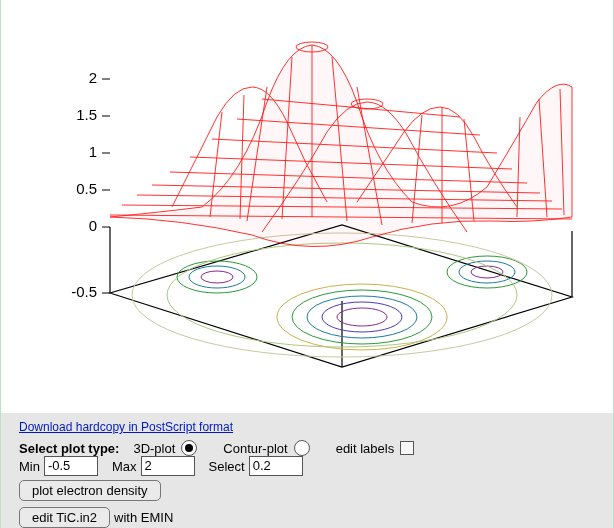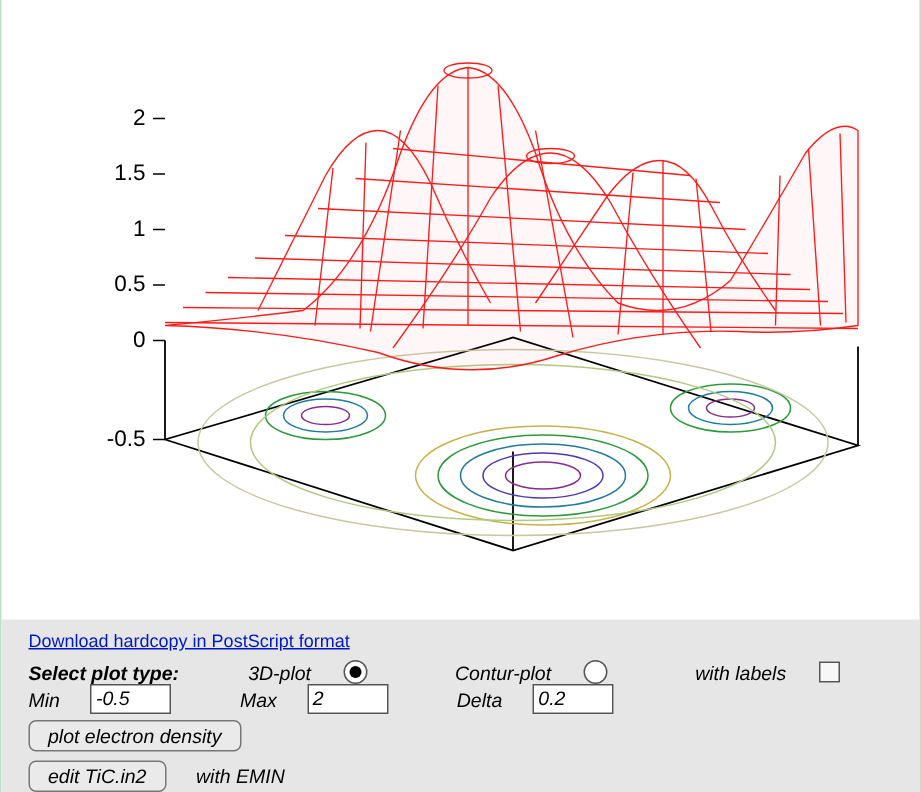--- a/index.html
+++ b/index.html
@@ -38,22 +38,21 @@
   }
   .controls a {
     color: #0018c8;
     font-size: 12px;
   }
   .row {
     margin-top: 6px;
     display: flex;
     align-items: center;
     flex-wrap: wrap;
-    gap: 20px;
-    font-style: italic;
+    gap: 4px;
   }
   .lbl-bold {
     font-weight: bold;
   }
   .radio {
     display: inline-flex;
     align-items: center;
     justify-content: center;
     width: 14px;
     height: 14px;
@@ -199,32 +198,32 @@
 
   <div class="row">
     <span class="lbl-bold">Select plot type:</span>
     <span class="gap"></span>
     <span>3D-plot</span>
     <span class="radio checked"></span>
     <span style="width:18px"></span>
     <span>Contur-plot</span>
     <span class="radio"></span>
     <span style="width:18px"></span>
-    <span>with labels</span>
+    <span>edit labels</span>
     <span class="checkbox"></span>
   </div>
 
   <div class="row" style="margin-top:0">
     <span>Min</span>
     <span class="txt">-0.5</span>
     <span class="gap"></span>
     <span>Max</span>
     <span class="txt">2</span>
     <span class="gap"></span>
-    <span>Delta</span>
+    <span>Select</span>
     <span class="txt">0.2</span>
   </div>
 
   <div class="row" style="margin-top:4px">
     <span class="btn">plot electron density</span>
   </div>
 
   <div class="row" style="margin-top:6px">
     <span class="btn">edit TiC.in2</span>
     <span>with EMIN</span>

